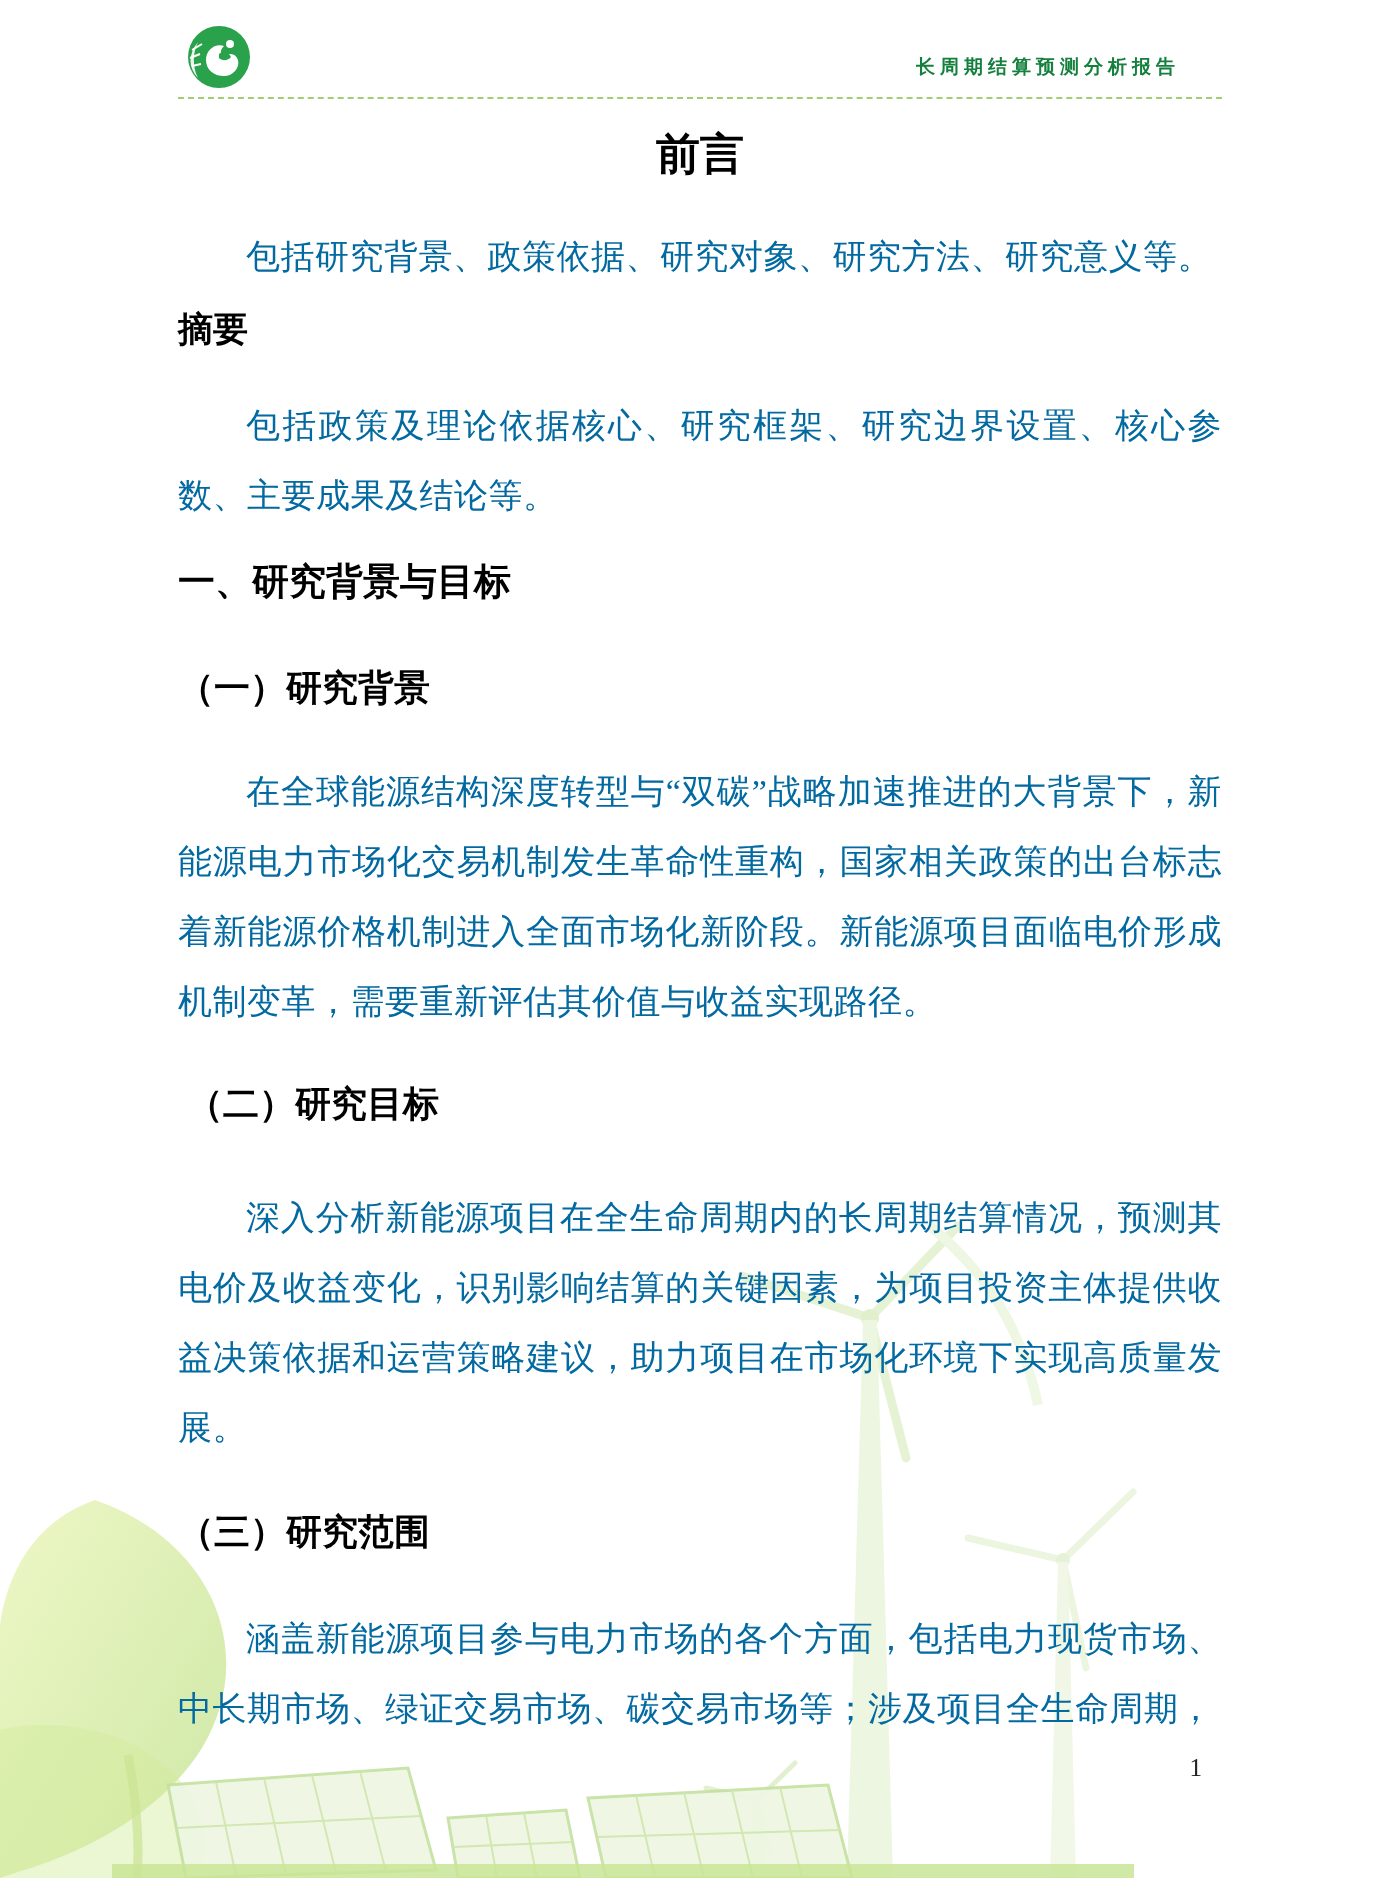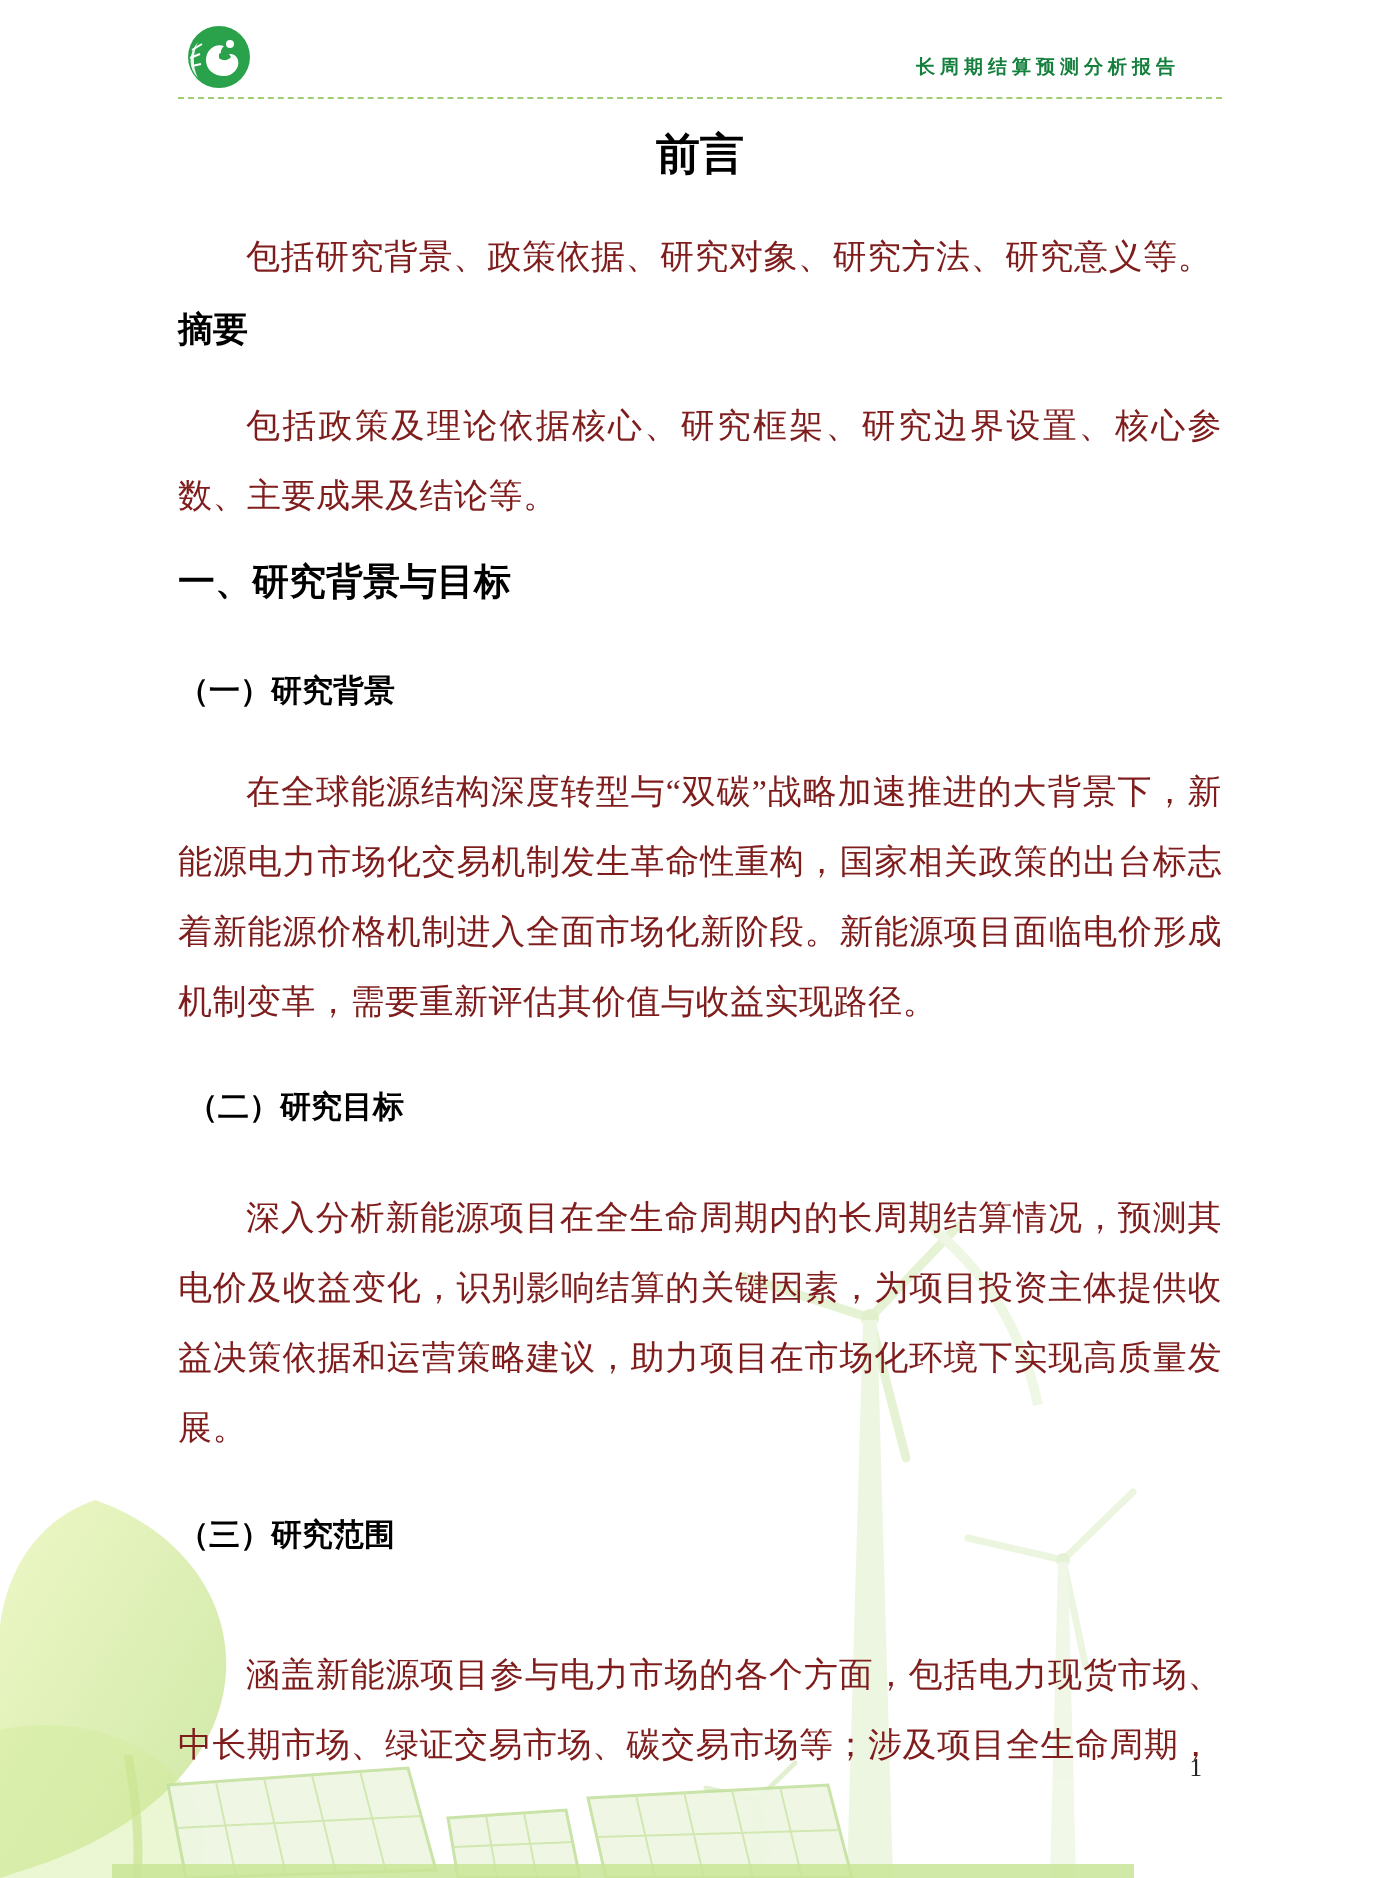--- a/index.html
+++ b/index.html
@@ -13,32 +13,32 @@
   .logo-text{margin-left:14px;padding-top:8px;font-family:"Liberation Sans", sans-serif;}
   .brand-cn{font-size:27px;font-weight:bold;color:#4f4f4f;letter-spacing:13px;line-height:30px;white-space:nowrap;}
   .brand-en{font-size:17px;color:#8a8a8a;letter-spacing:0.4px;line-height:22px;white-space:nowrap;}
   .doc-title{position:absolute;top:54px;right:220px;font-family:"Liberation Sans", sans-serif;
              font-size:19px;font-weight:bold;letter-spacing:5px;color:#15803d;white-space:nowrap;}
   
   .content{position:absolute;left:178px;top:0;width:1044px;z-index:2;}
   .content > *{position:absolute;left:0;width:1044px;margin:0;}
   .doc-h1{top:134px;text-align:center;font-family:"Liberation Sans", sans-serif;
           font-weight:bold;font-size:44px;line-height:40px;}
-  .para{font-size:34px;line-height:70px;text-align:justify;text-indent:68px;letter-spacing:0.5px;color:#7f1d1d;}
+  .para{font-size:34px;line-height:70px;text-align:justify;text-indent:68px;letter-spacing:0.5px;color:#0369a1;}
   .p-intro{top:222px;}
   .h-abstract{top:311px;font-family:Liberation Mono, monospace;font-weight:bold;font-size:35px;line-height:42px;}
   .p-abstract{top:391px;}
   .h-sec1{top:560px;font-family:"Liberation Sans", sans-serif;font-weight:bold;font-size:37px;line-height:44px;}
-  .h-sub{font-family:Liberation Sans, sans-serif;font-weight:bold;font-size:31px;line-height:40px;}
+  .h-sub{font-family:Liberation Mono, monospace;font-weight:bold;font-size:36px;line-height:40px;}
   .h-sub1{top:671px;}
   .p-sub1{top:757px;}
   .h-sub2{top:1087px;margin-left:9px;}
   .p-sub2{top:1183px;}
   .h-sub3{top:1515px;}
-  .p-sub3{top:1640px;}
+  .p-sub3{top:1604px;}
   .page-num{position:absolute;top:1754px;left:178px;width:1044px;padding-right:20px;box-sizing:border-box;
             text-align:right;font-size:25px;color:#222;z-index:2;}
   
   .deco{position:absolute;left:0;top:1200px;width:1400px;height:678px;z-index:0;}
 </style>
 </head>
 <body>
 
 <div class="page">
 

